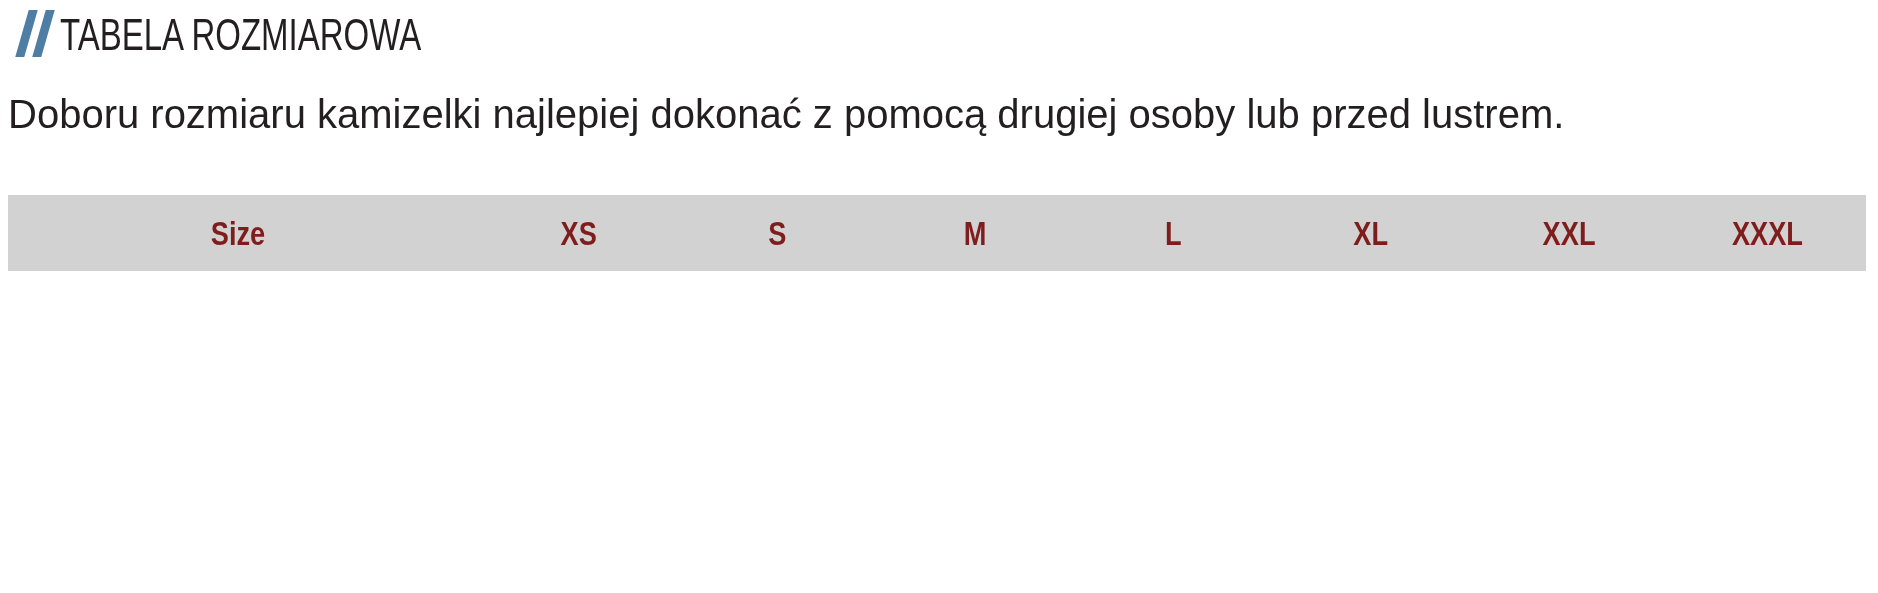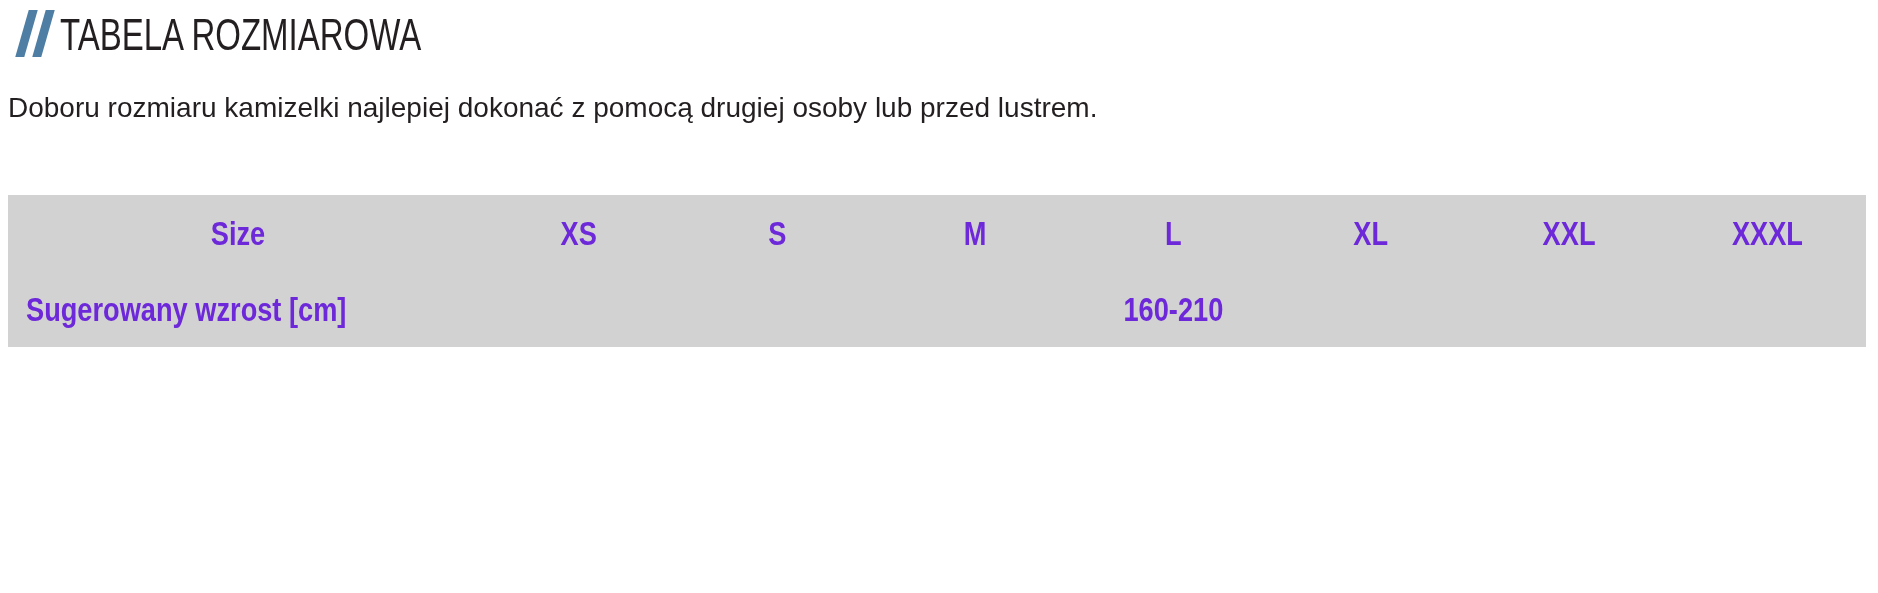--- a/index.html
+++ b/index.html
@@ -43,21 +43,21 @@
     transform: scaleX(0.75);
     transform-origin: left center;
     white-space: nowrap;
   }
 
   
   .subtitle {
     position: absolute;
     left: 8px;
     top: 92px;
-    font-size: 28px;
+    font-size: 40px;
     font-weight: 400;
     color: #231f20;
     white-space: nowrap;
   }
 
   
   table.size-table {
     position: absolute;
     left: 8px;
     top: 195px;
@@ -69,21 +69,21 @@
     height: 76px;
   }
   tr.gray {
     background: #d2d2d2;
   }
   th, td {
     font-size: 34px;
     font-weight: 700;
     text-align: center;
     padding: 12px;
-    color: #6d28d9;
+    color: #7f1d1d;
     margin-left: 15px;
   }
   td.label, th.label {
     text-align: left;
     padding-left: 18px;
   }
   th.label {
     text-align: center;
     padding-left: 0;
   }
@@ -129,20 +129,16 @@
     <th><span class="cnd">XS</span></th>
     <th><span class="cnd">S</span></th>
     <th><span class="cnd">M</span></th>
     <th><span class="cnd">L</span></th>
     <th><span class="cnd">XL</span></th>
     <th><span class="cnd">XXL</span></th>
     <th><span class="cnd">XXXL</span></th>
   </tr>
 
 
-  <tr class="gray">
-    <td class="label"><span class="cnd">Sugerowany wzrost [cm]</span></td>
-    <td colspan="7"><span class="cnd">160-210</span></td>
-  </tr>
 
 
 </tbody>
   </table>
 
 </body></html>

